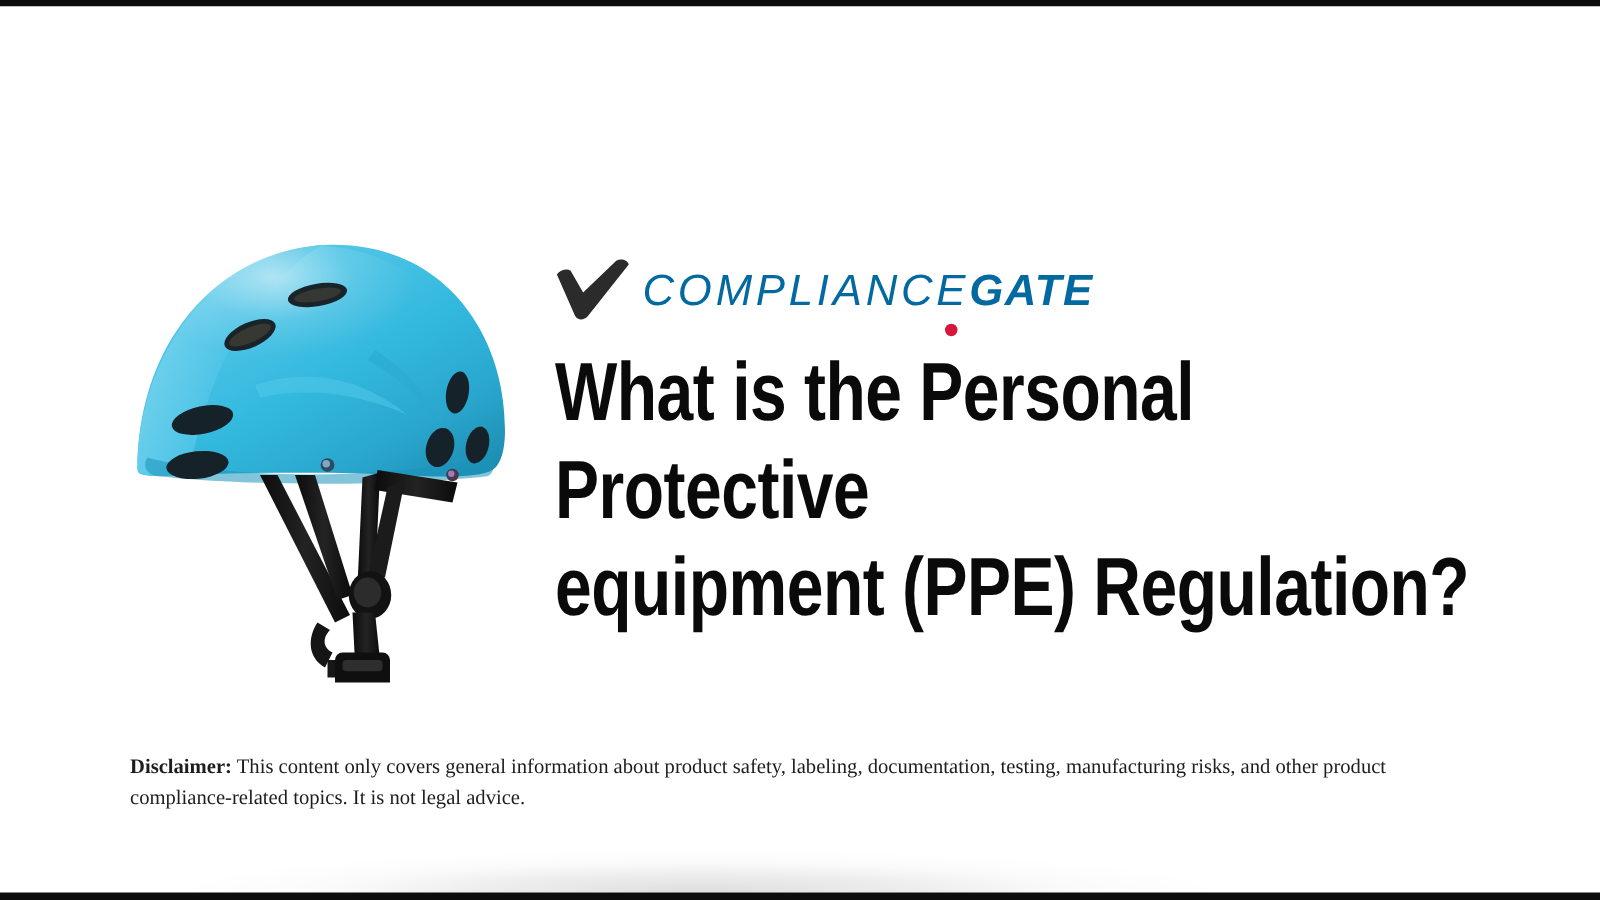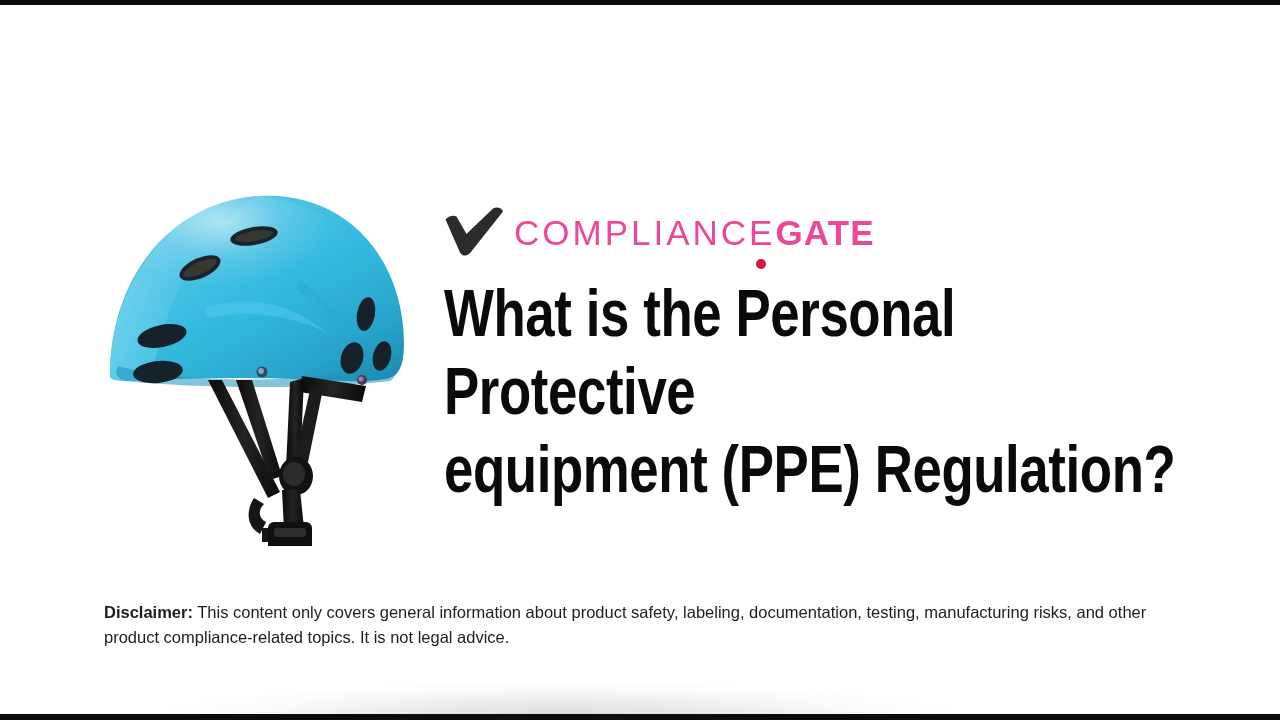--- a/index.html
+++ b/index.html
@@ -68,22 +68,23 @@
   .logo-check {
     width: 60px;
     height: 50px;
     margin-right: 10px;
     flex: none;
   }
   .logo-text {
     font-family: "Liberation Sans", sans-serif;
     font-size: 35px;
     line-height: 1;
-    color: #ec4899;
+    color: #0369a1;
     white-space: nowrap;
+    font-style: italic;
   }
   .logo-text .w-light {
     font-weight: 300;
     letter-spacing: 3.0px;
   }
   .logo-text .w-bold {
     font-weight: 700;
     letter-spacing: 1.2px;
   }
   .logo-dot {
@@ -112,21 +113,21 @@
     transform-origin: left top;
     width: 960px;
   }
 
   
   .disclaimer {
     position: absolute;
     left: 104px;
     top: 600px;
     width: 1078px;
-    font-family: Liberation Sans, sans-serif;
+    font-family: Liberation Serif, serif;
     font-size: 16.5px;
     line-height: 25px;
     color: #1d1d1d;
   }
   .disclaimer b { font-weight: 700; }
 </style>
 </head>
 <body>
 
 <div id="stage">

